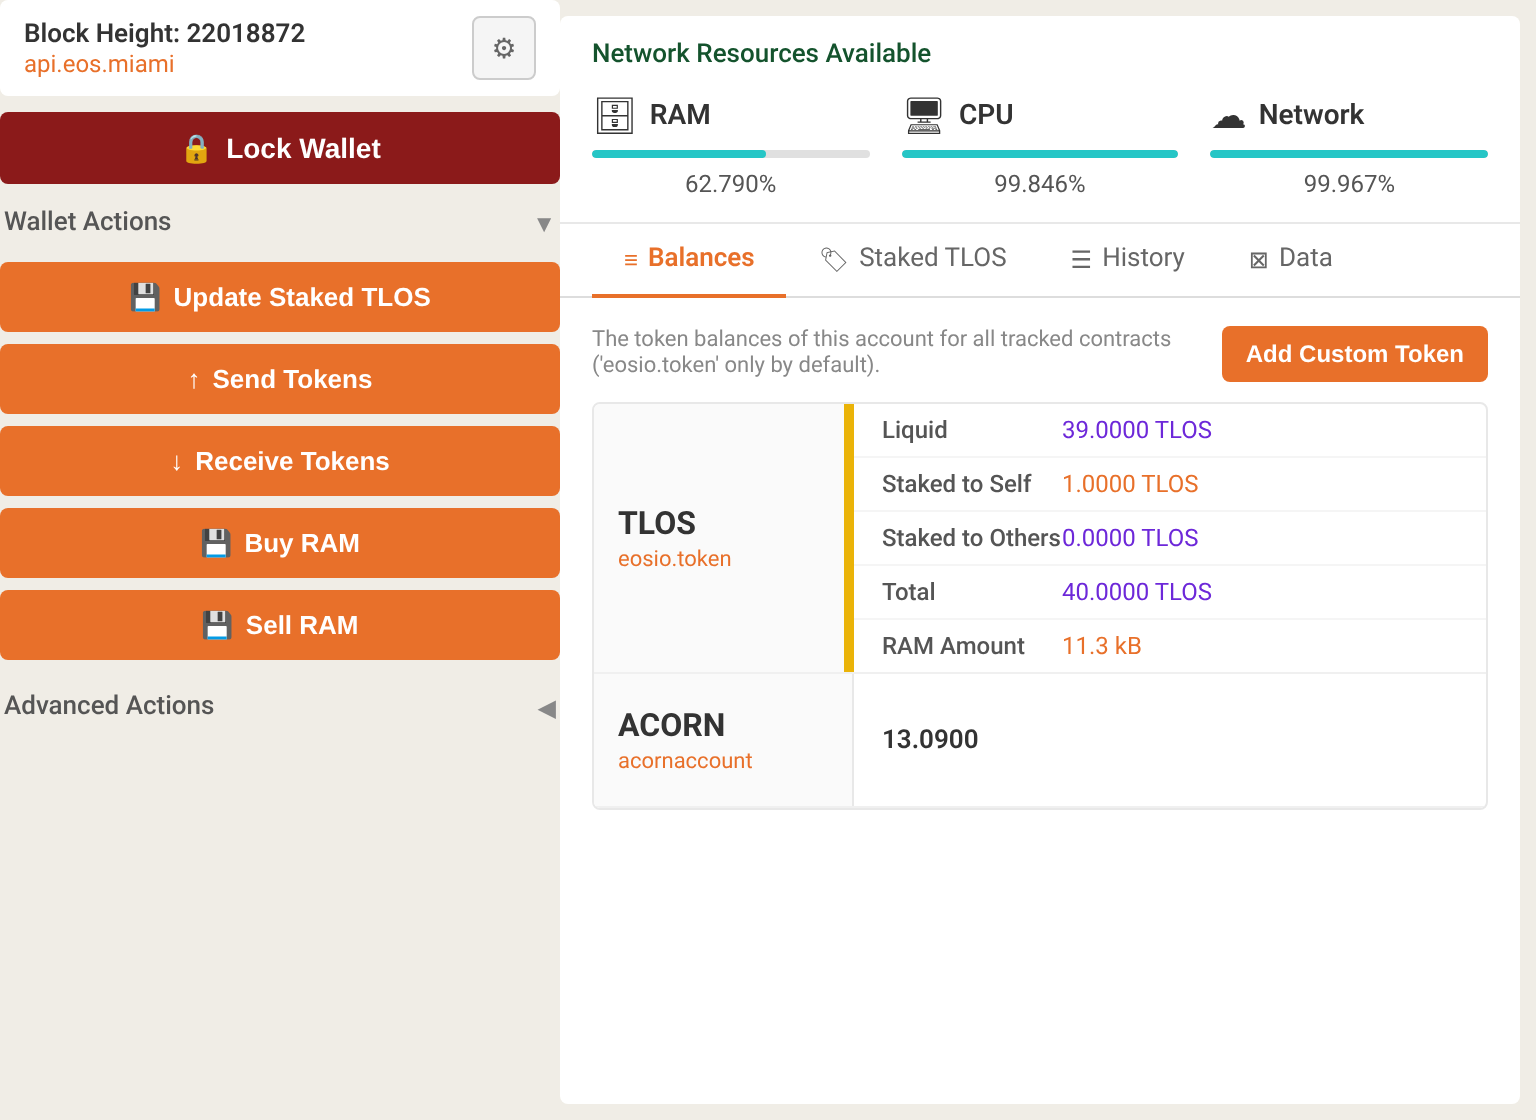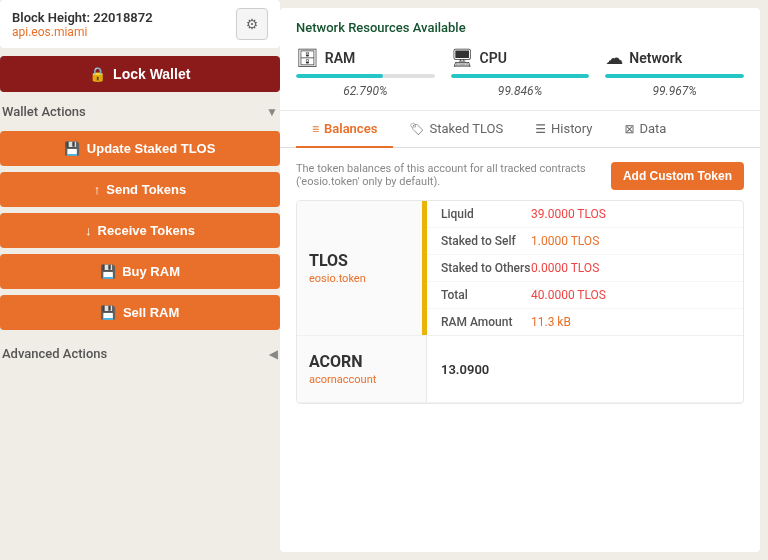--- a/index.html
+++ b/index.html
@@ -156,21 +156,20 @@
     }
     .resource-bar-fill {
       height: 100%;
       background: #26c6c6;
       border-radius: 2px;
     }
     .resource-pct {
       font-size: 12px;
       color: #555;
       text-align: center;
-      font-style: italic;
     }
 
     
     .tabs-bar {
       display: flex;
       border-bottom: 1px solid #ddd;
       padding: 0 16px;
     }
     .tab {
       padding: 10px 16px;
@@ -268,21 +267,21 @@
     }
     .detail-row:last-child { border-bottom: none; }
     .detail-label {
       width: 90px;
       font-size: 12px;
       color: #555;
       font-weight: 500;
     }
     .detail-value {
       font-size: 12px;
-      color: #ef4444;
+      color: #6d28d9;
     }
     .detail-value.orange { color: #e8702a; }
 
     .acorn-row {
       display: flex;
       border-bottom: 1px solid #f0f0f0;
     }
     .acorn-left {
       width: 130px;
       min-width: 130px;

